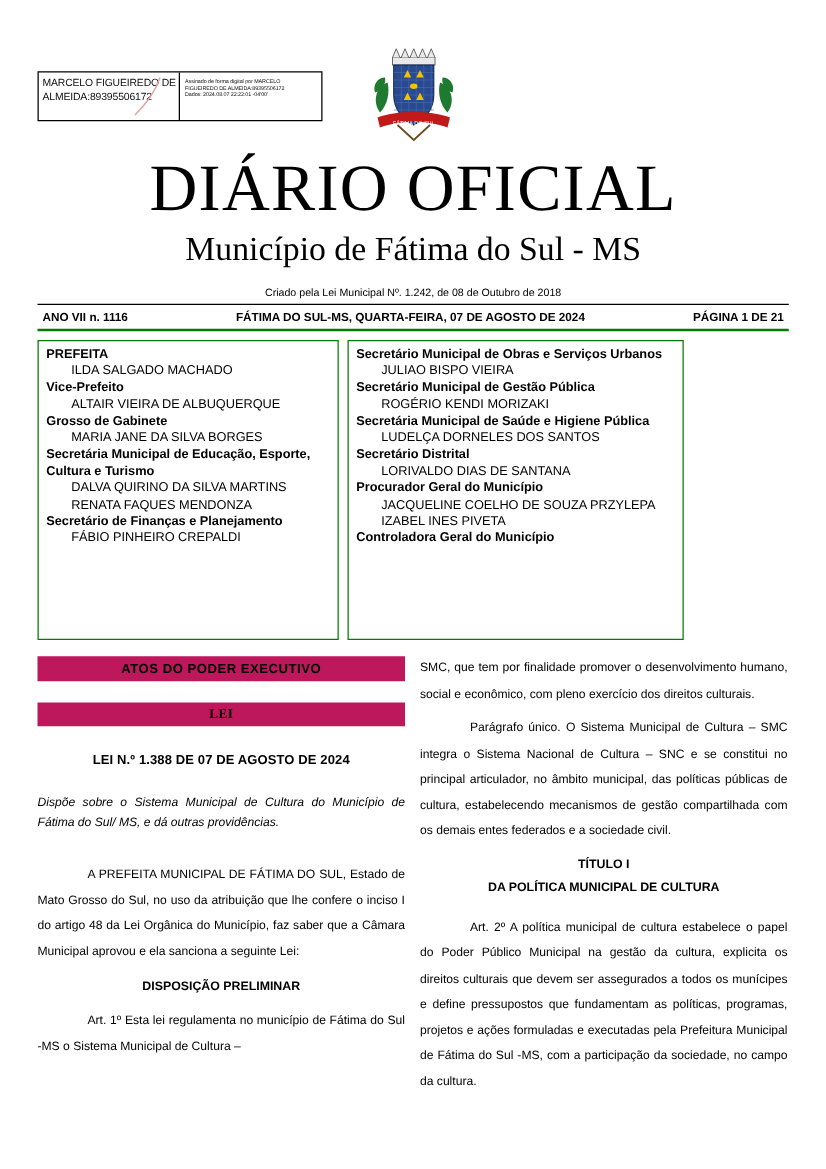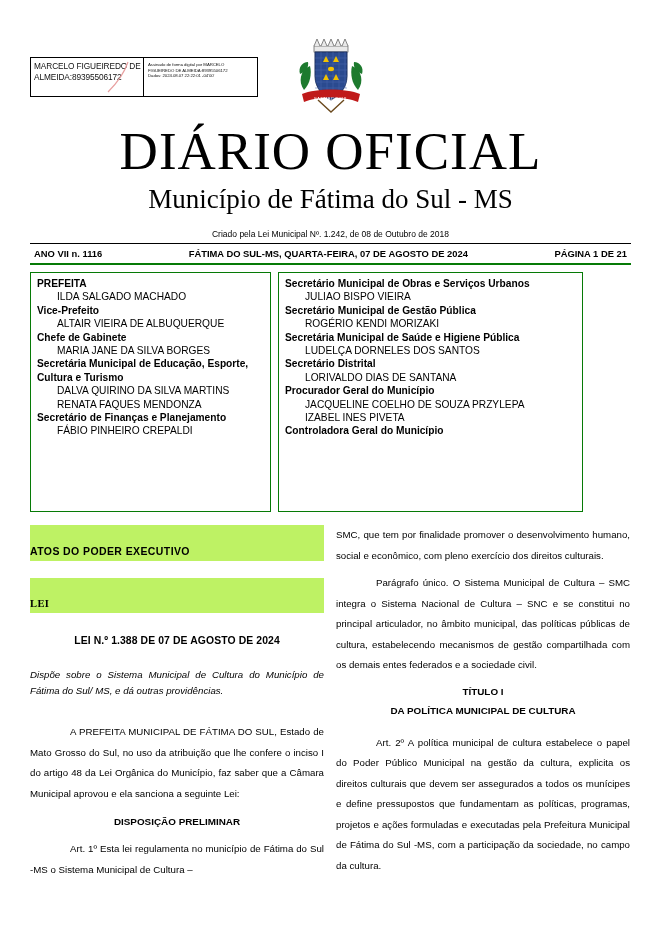--- a/index.html
+++ b/index.html
@@ -135,21 +135,21 @@
     gap: 7px;
   }
   .off-box {
     border: 1.6px solid #067a06;
     box-sizing: border-box;
     padding: 4px 5px 4px 6px;
     font-size: 10.2px;
     line-height: 13.4px;
   }
   .off-box.left { width: 241px; }
-  .off-box.right { width: 305px; }
+  .off-box.right { width: 269px; }
   .off-role {
     font-weight: bold;
   }
   .off-name {
     font-weight: normal;
     padding-left: 20px;
   }
 
   
   .columns {
@@ -159,27 +159,27 @@
     width: 601px;
     height: 400px;
     display: flex;
     gap: 12px;
   }
   .col {
     width: 294px;
   }
 
   .greenbar {
-    background: #bef264;
+    background: #be185d;
     color: #000;
-    text-align: left;
+    text-align: center;
     font-weight: bold;
     font-size: 10.5px;
     letter-spacing: 0.4px;
-    padding: 20px 0 4px 0;
+    padding: 4px 0 4px 0;
     margin-bottom: 17px;
   }
   .greenbar.second {
     margin-bottom: 22px;
     font-family: Liberation Serif, serif;
   }
 
   .lawtitle {
     text-align: center;
     font-weight: bold;
@@ -272,21 +272,21 @@
     <div class="ib-center">FÁTIMA DO SUL-MS, QUARTA-FEIRA, 07 DE AGOSTO DE 2024</div>
     <div class="ib-right">PÁGINA 1 DE 21</div>
   </div>
 
   <div class="officials">
     <div class="off-box left">
       <div><span class="off-role">PREFEITA</span></div>
       <div><span class="off-name">ILDA SALGADO MACHADO</span></div>
       <div><span class="off-role">Vice-Prefeito</span></div>
       <div><span class="off-name">ALTAIR VIEIRA DE ALBUQUERQUE</span></div>
-      <div><span class="off-role">Chefe de Gabinete</span></div>
+      <div><span class="off-role">Grosso de Gabinete</span></div>
       <div><span class="off-name">MARIA JANE DA SILVA BORGES</span></div>
       <div><span class="off-role">Secretária Municipal de Educação, Esporte, Cultura e Turismo</span></div>
       <div><span class="off-name">DALVA QUIRINO DA SILVA MARTINS</span></div>
       <div><span class="off-name">RENATA FAQUES MENDONZA</span></div>
       <div><span class="off-role">Secretário de Finanças e Planejamento</span></div>
       <div><span class="off-name">FÁBIO PINHEIRO CREPALDI</span></div>
     </div>
     <div class="off-box right">
       <div><span class="off-role">Secretário Municipal de Obras e Serviços Urbanos</span></div>
       <div><span class="off-name">JULIAO BISPO VIEIRA</span></div>

